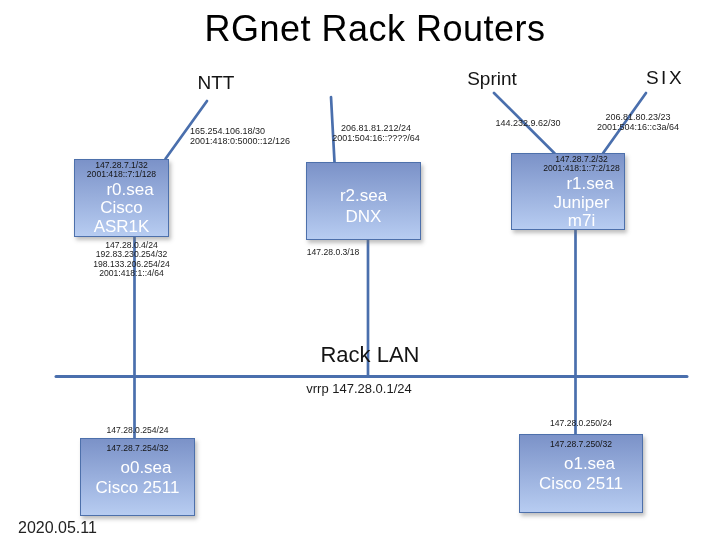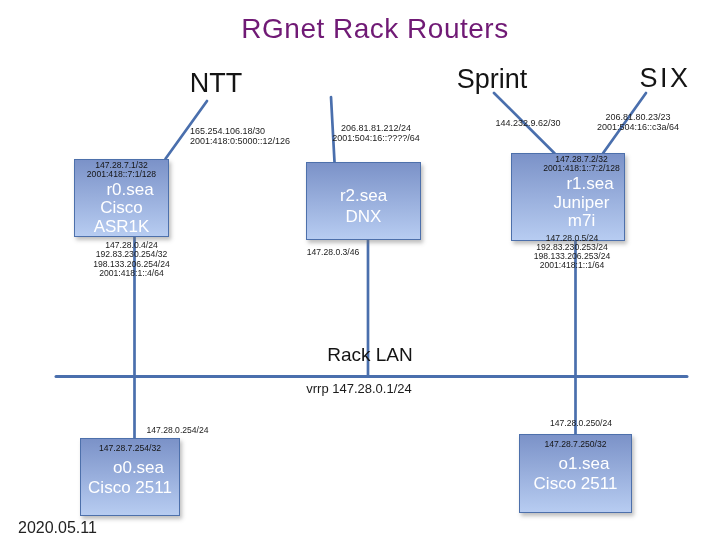--- a/index.html
+++ b/index.html
@@ -2,22 +2,22 @@
 <html style="--line: #4a6fad; --box-top: #7b92c8; --box-bottom: #b7ccf1; --box-border: #4d70ab;"><head>
 <meta charset="utf-8">
 <style>
   html,body { margin:0; padding:0; background:#fff; }
   #slide {
     position:relative; width:720px; height:540px; background:#ffffff;
     font-family:"Liberation Sans", sans-serif; color:#111; overflow:hidden;
   }
   .abs { position:absolute; }
   .ctr { transform:translate(-50%,-50%); white-space:nowrap; }
-  .title { font-size:28px; letter-spacing:0.5px; color:#701a75; }
-  .uplabel { font-size:27px; color:#141414; }
+  .title { font-size:36px; letter-spacing:0.5px; color:#000000; }
+  .uplabel { font-size:19px; color:#141414; }
   .addr { font-size:9px; line-height:10.2px; color:#1c1c1c; }
   .addr.center { text-align:center; }
   .lanlist { font-size:8.6px; line-height:9.3px; text-align:center; color:#1c1c1c; }
   .node {
     position:absolute; box-sizing:border-box;
     background:linear-gradient(180deg, var(--box-top) 0%, var(--box-bottom) 100%);
     border:1px solid var(--box-border);
     box-shadow:2px 3px 4px rgba(110,110,110,0.45);
     display:flex; flex-direction:column; align-items:center;
     padding-top:1px;
@@ -25,27 +25,27 @@
   .node.vcenter { justify-content:center; padding-top:12px; }
   .node .loop { font-size:8.6px; line-height:9px; text-align:center; color:#151515; }
   .node .big { font-size:17px; line-height:18.5px; color:#ffffff; text-align:center; }
   .node .big.first { margin-top:2px;margin-left:17px; }
   .node.obox .big.first { margin-top:5px; }
   .node.obox { padding-top:5px; }
   .node.obox .big { line-height:20px; }
   .node.vcenter .big { line-height:20.5px; }
   #node-r0 { left:74px;  top:158.5px; width:95px; height:78px; }
   #node-r2 { left:306px; top:161.5px; width:115px; height:78px; }
-  #node-r1 { left:511px; top:153px;   width:114px; height:88px;padding-left:27px; }
-  #node-o0 { left:80px;  top:438px;   width:100px; height:78px; }
-  #node-o1 { left:519px; top:434px;   width:113px; height:79px; }
+  #node-r1 { left:511px; top:153px;   width:114px; height:77px;padding-left:27px; }
+  #node-o0 { left:80px;  top:438px;   width:115px; height:78px; }
+  #node-o1 { left:519px; top:434px;   width:124px; height:79px; }
   svg.links { position:absolute; left:0; top:0; }
   .link { stroke:var(--line); stroke-width:2.7px; fill:none; stroke-linecap:round; }
   .link.lan { stroke-width:3px; }
-  .lanlabel { font-size:19px; color:#141414; }
+  .lanlabel { font-size:22px; color:#141414; }
   .vrrp { font-size:13px; color:#1c1c1c; }
   .date { font-size:16px; line-height:12px; color:#222; }
 </style>
 </head>
 <body>
 
 <div id="slide">
 
   <svg class="links" width="720" height="540" viewBox="0 0 720 540">
     <path class="link" d="M207,101 L165.5,158.8"></path>
@@ -120,31 +120,25 @@
   </div>
 
   <div class="abs ctr lanlist" style="left:131.5px; top:260px;">
     <div>147.28.0.4/24</div>
     <div>192.83.230.254/32</div>
     <div>198.133.206.254/24</div>
     <div>2001:418:1::4/64</div>
   </div>
 
   <div class="abs ctr lanlist" style="left:333px; top:253px;">
-    <div>147.28.0.3/46</div>
+    <div>147.28.0.3/18</div>
   </div>
 
-  <div class="abs ctr lanlist" style="left:572px; top:252.5px;">
-    <div>147.28.0.5/24</div>
-    <div>192.83.230.253/24</div>
-    <div>198.133.206.253/24</div>
-    <div>2001:418:1::1/64</div>
-  </div>
 
-  <div class="abs ctr lanlist" style="left:137.5px; top:430.5px;margin-left:40px;">
+  <div class="abs ctr lanlist" style="left:137.5px; top:430.5px;">
     <div>147.28.0.254/24</div>
   </div>
 
   <div class="abs ctr lanlist" style="left:581px; top:423.7px;">
     <div>147.28.0.250/24</div>
   </div>
 
   <div class="abs ctr lanlabel" style="left:370px; top:355px;">Rack LAN</div>
   <div class="abs ctr vrrp" style="left:359px; top:388px;">vrrp 147.28.0.1/24</div>
 

